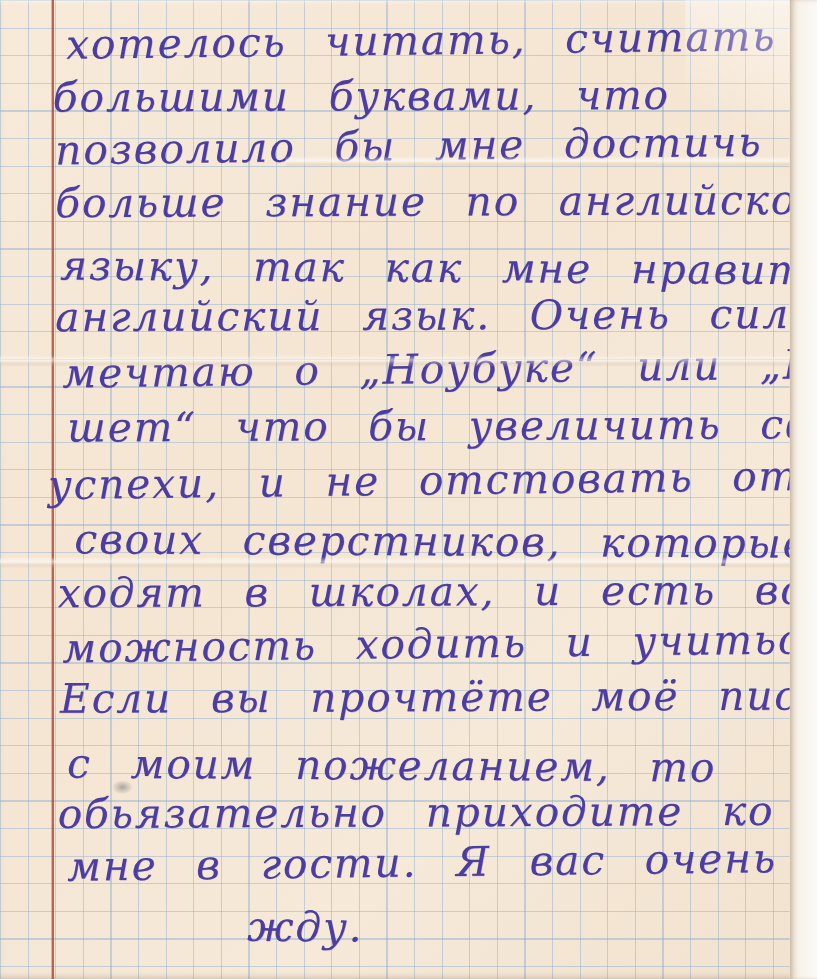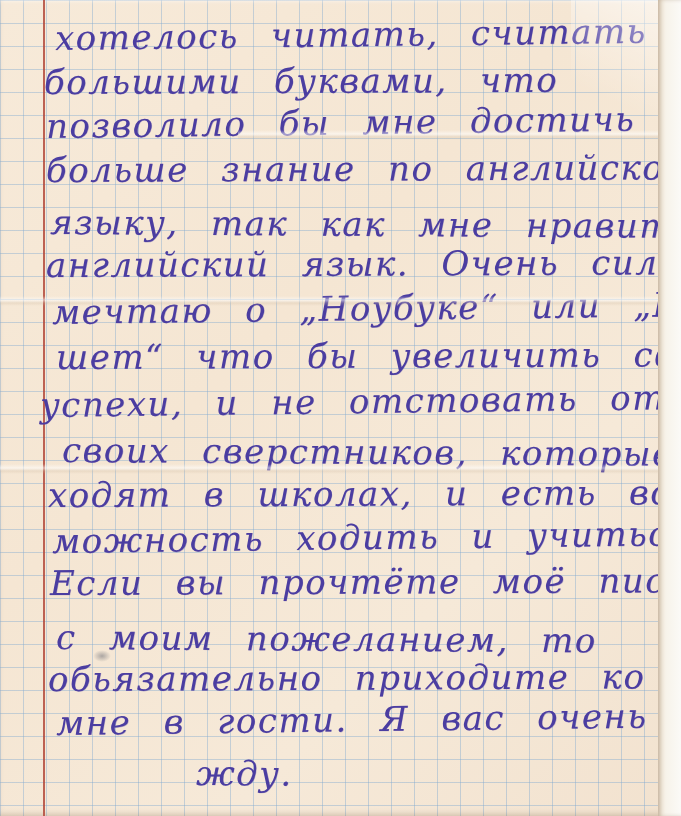--- a/index.html
+++ b/index.html
@@ -97,16 +97,16 @@
   <div class="hw-line tilt-a" style="top:290px; left:52px;">мечтаю о „Ноубуке“ или „План-</div>
   <div class="hw-line tilt-c" style="top:335px; left:56px;">шет“ что бы увеличить свои</div>
   <div class="hw-line tilt-a" style="top:383px; left:40px;">успехи, и не отстовать от</div>
   <div class="hw-line tilt-b" style="top:428px; left:62px;">своих сверстников, которые</div>
   <div class="hw-line tilt-c" style="top:473px; left:48px;">ходят в школах, и есть воз-</div>
   <div class="hw-line tilt-a" style="top:519px; left:52px;">можность ходить и учиться)</div>
   <div class="hw-line tilt-c" style="top:561px; left:50px;">Если вы прочтёте моё письмо</div>
   <div class="hw-line tilt-b" style="top:615px; left:56px;">с моим пожеланием, то</div>
   <div class="hw-line tilt-c" style="top:657px; left:48px;">обьязательно приходите ко</div>
   <div class="hw-line tilt-a" style="top:701px; left:56px;">мне в гости. Я вас очень</div>
-  <div class="hw-line tilt-b" style="top:751px; left:196px;font-style:italic;">жду.</div>
+  <div class="hw-line tilt-b" style="top:751px; left:206px;font-style:italic;">жду.</div>
 
   <div class="page-edge"></div>
 </div>
 
 </body></html>

